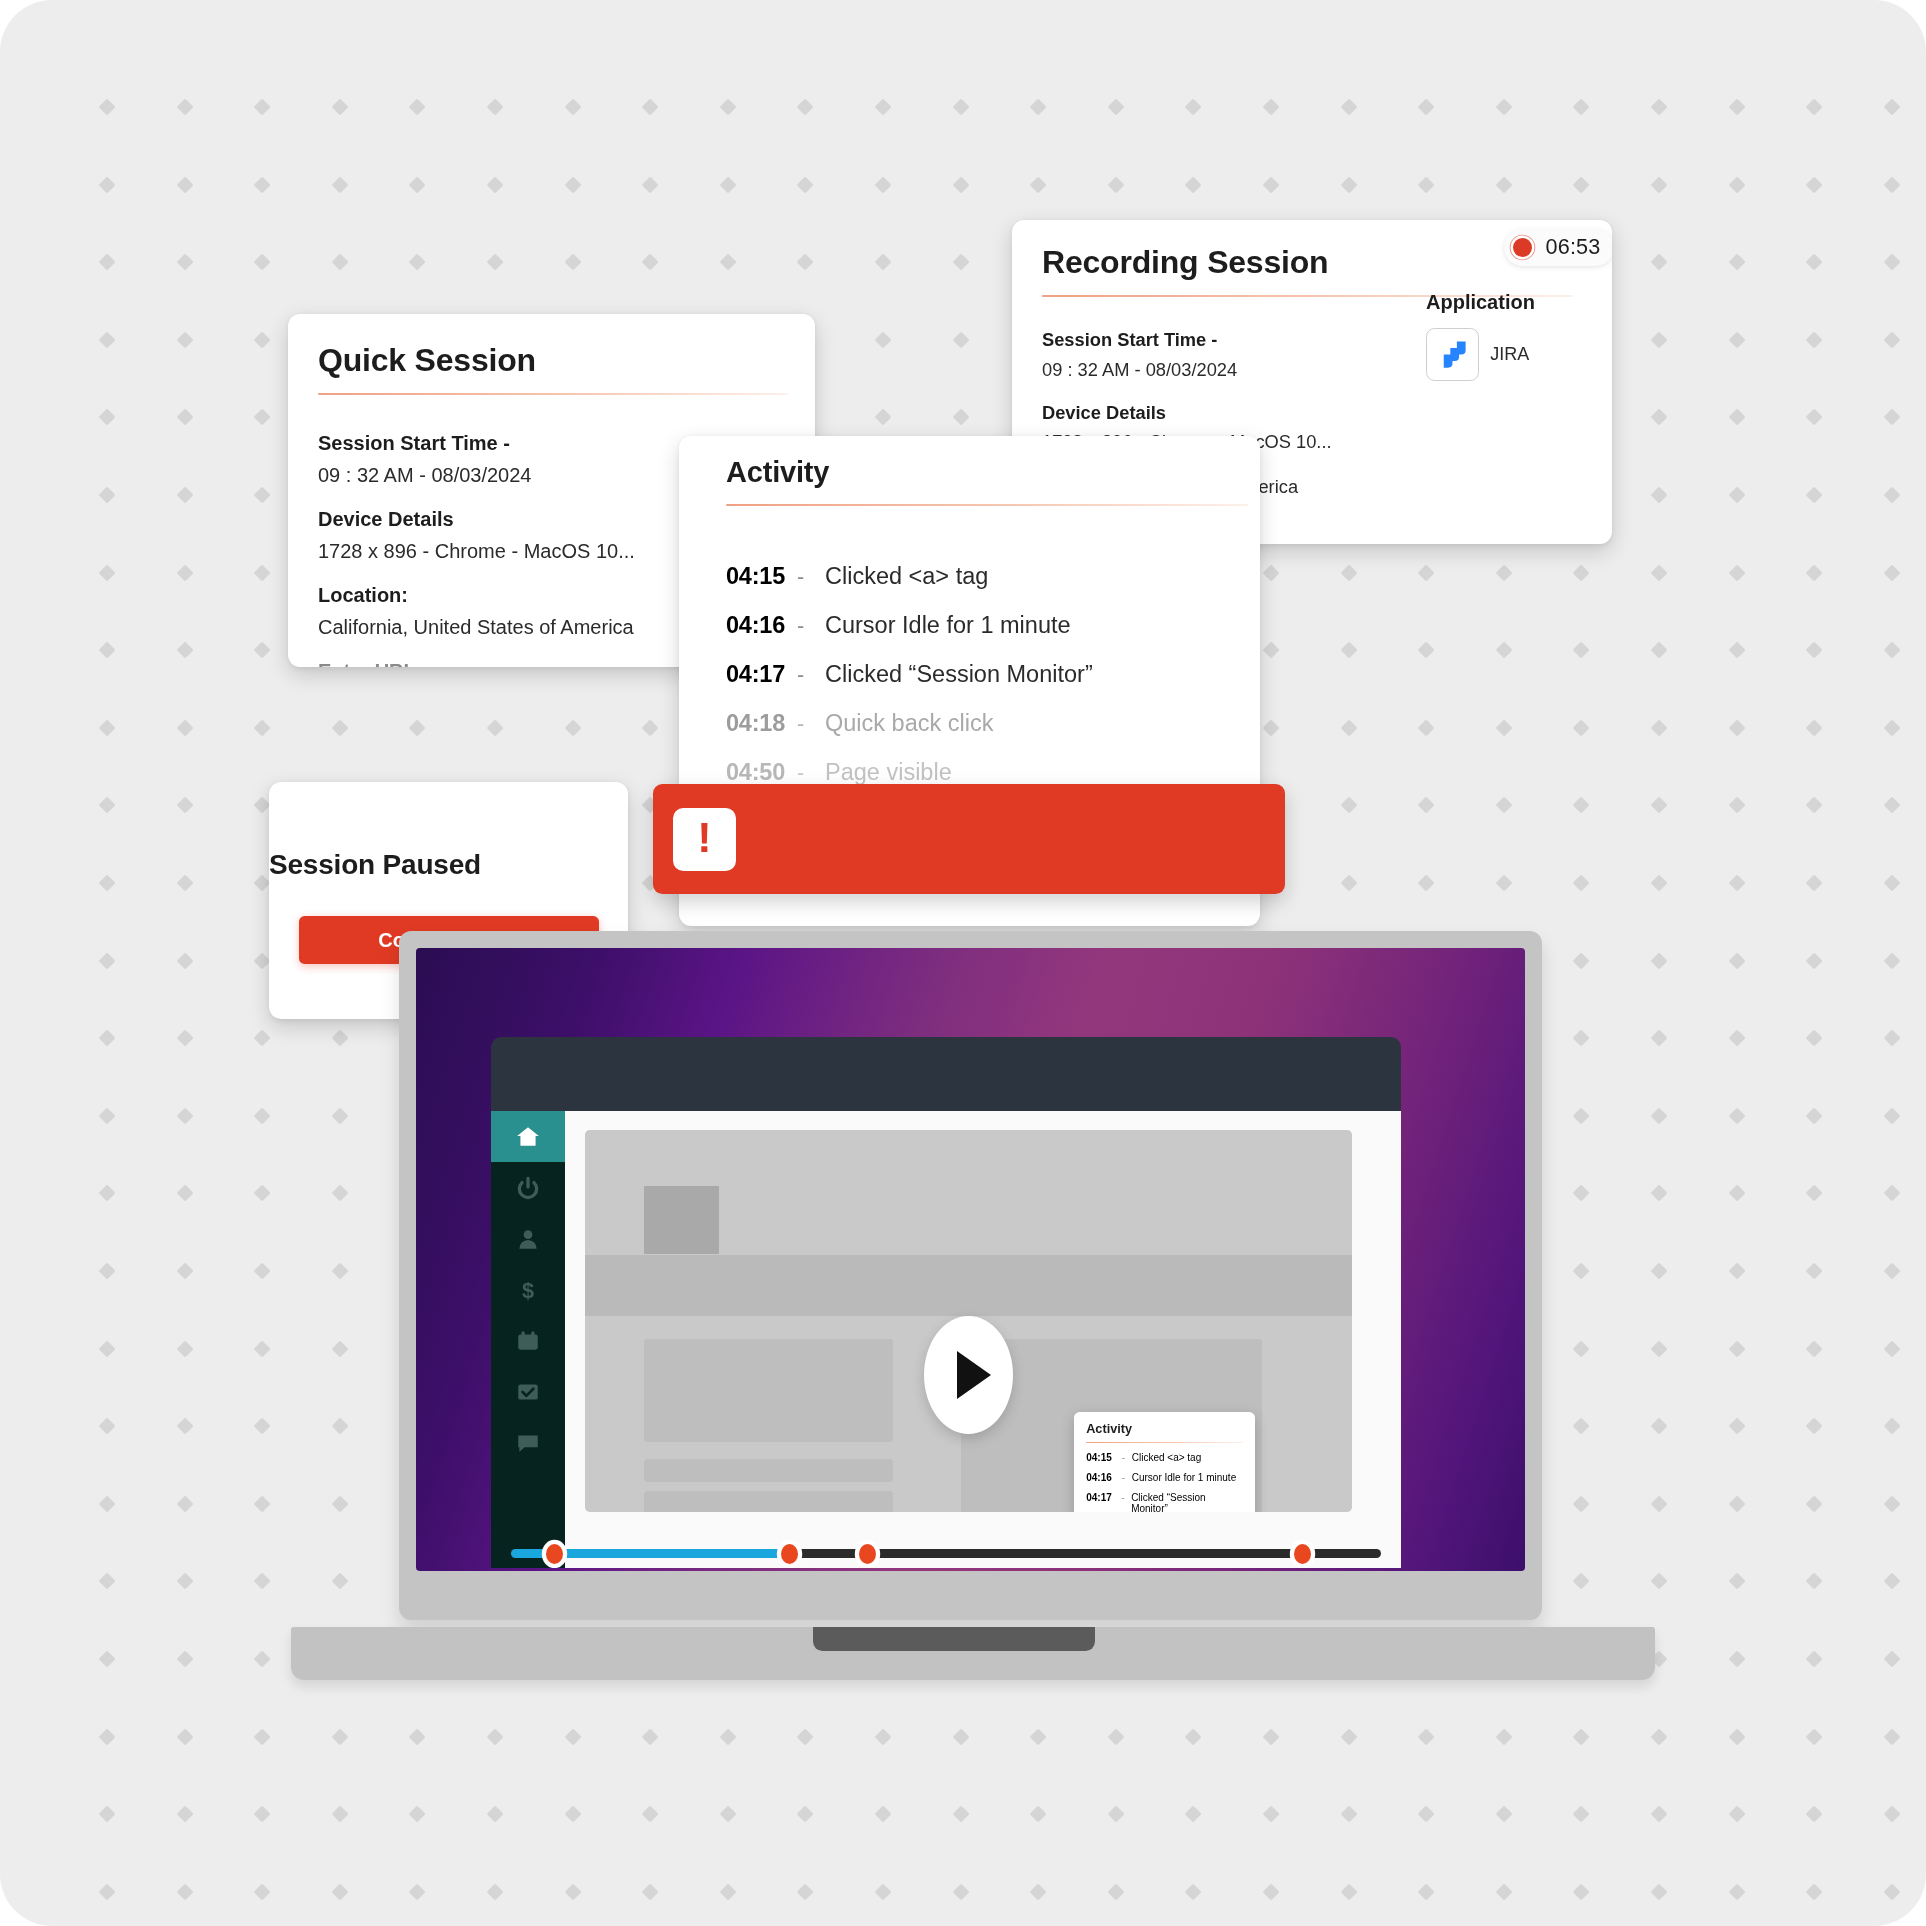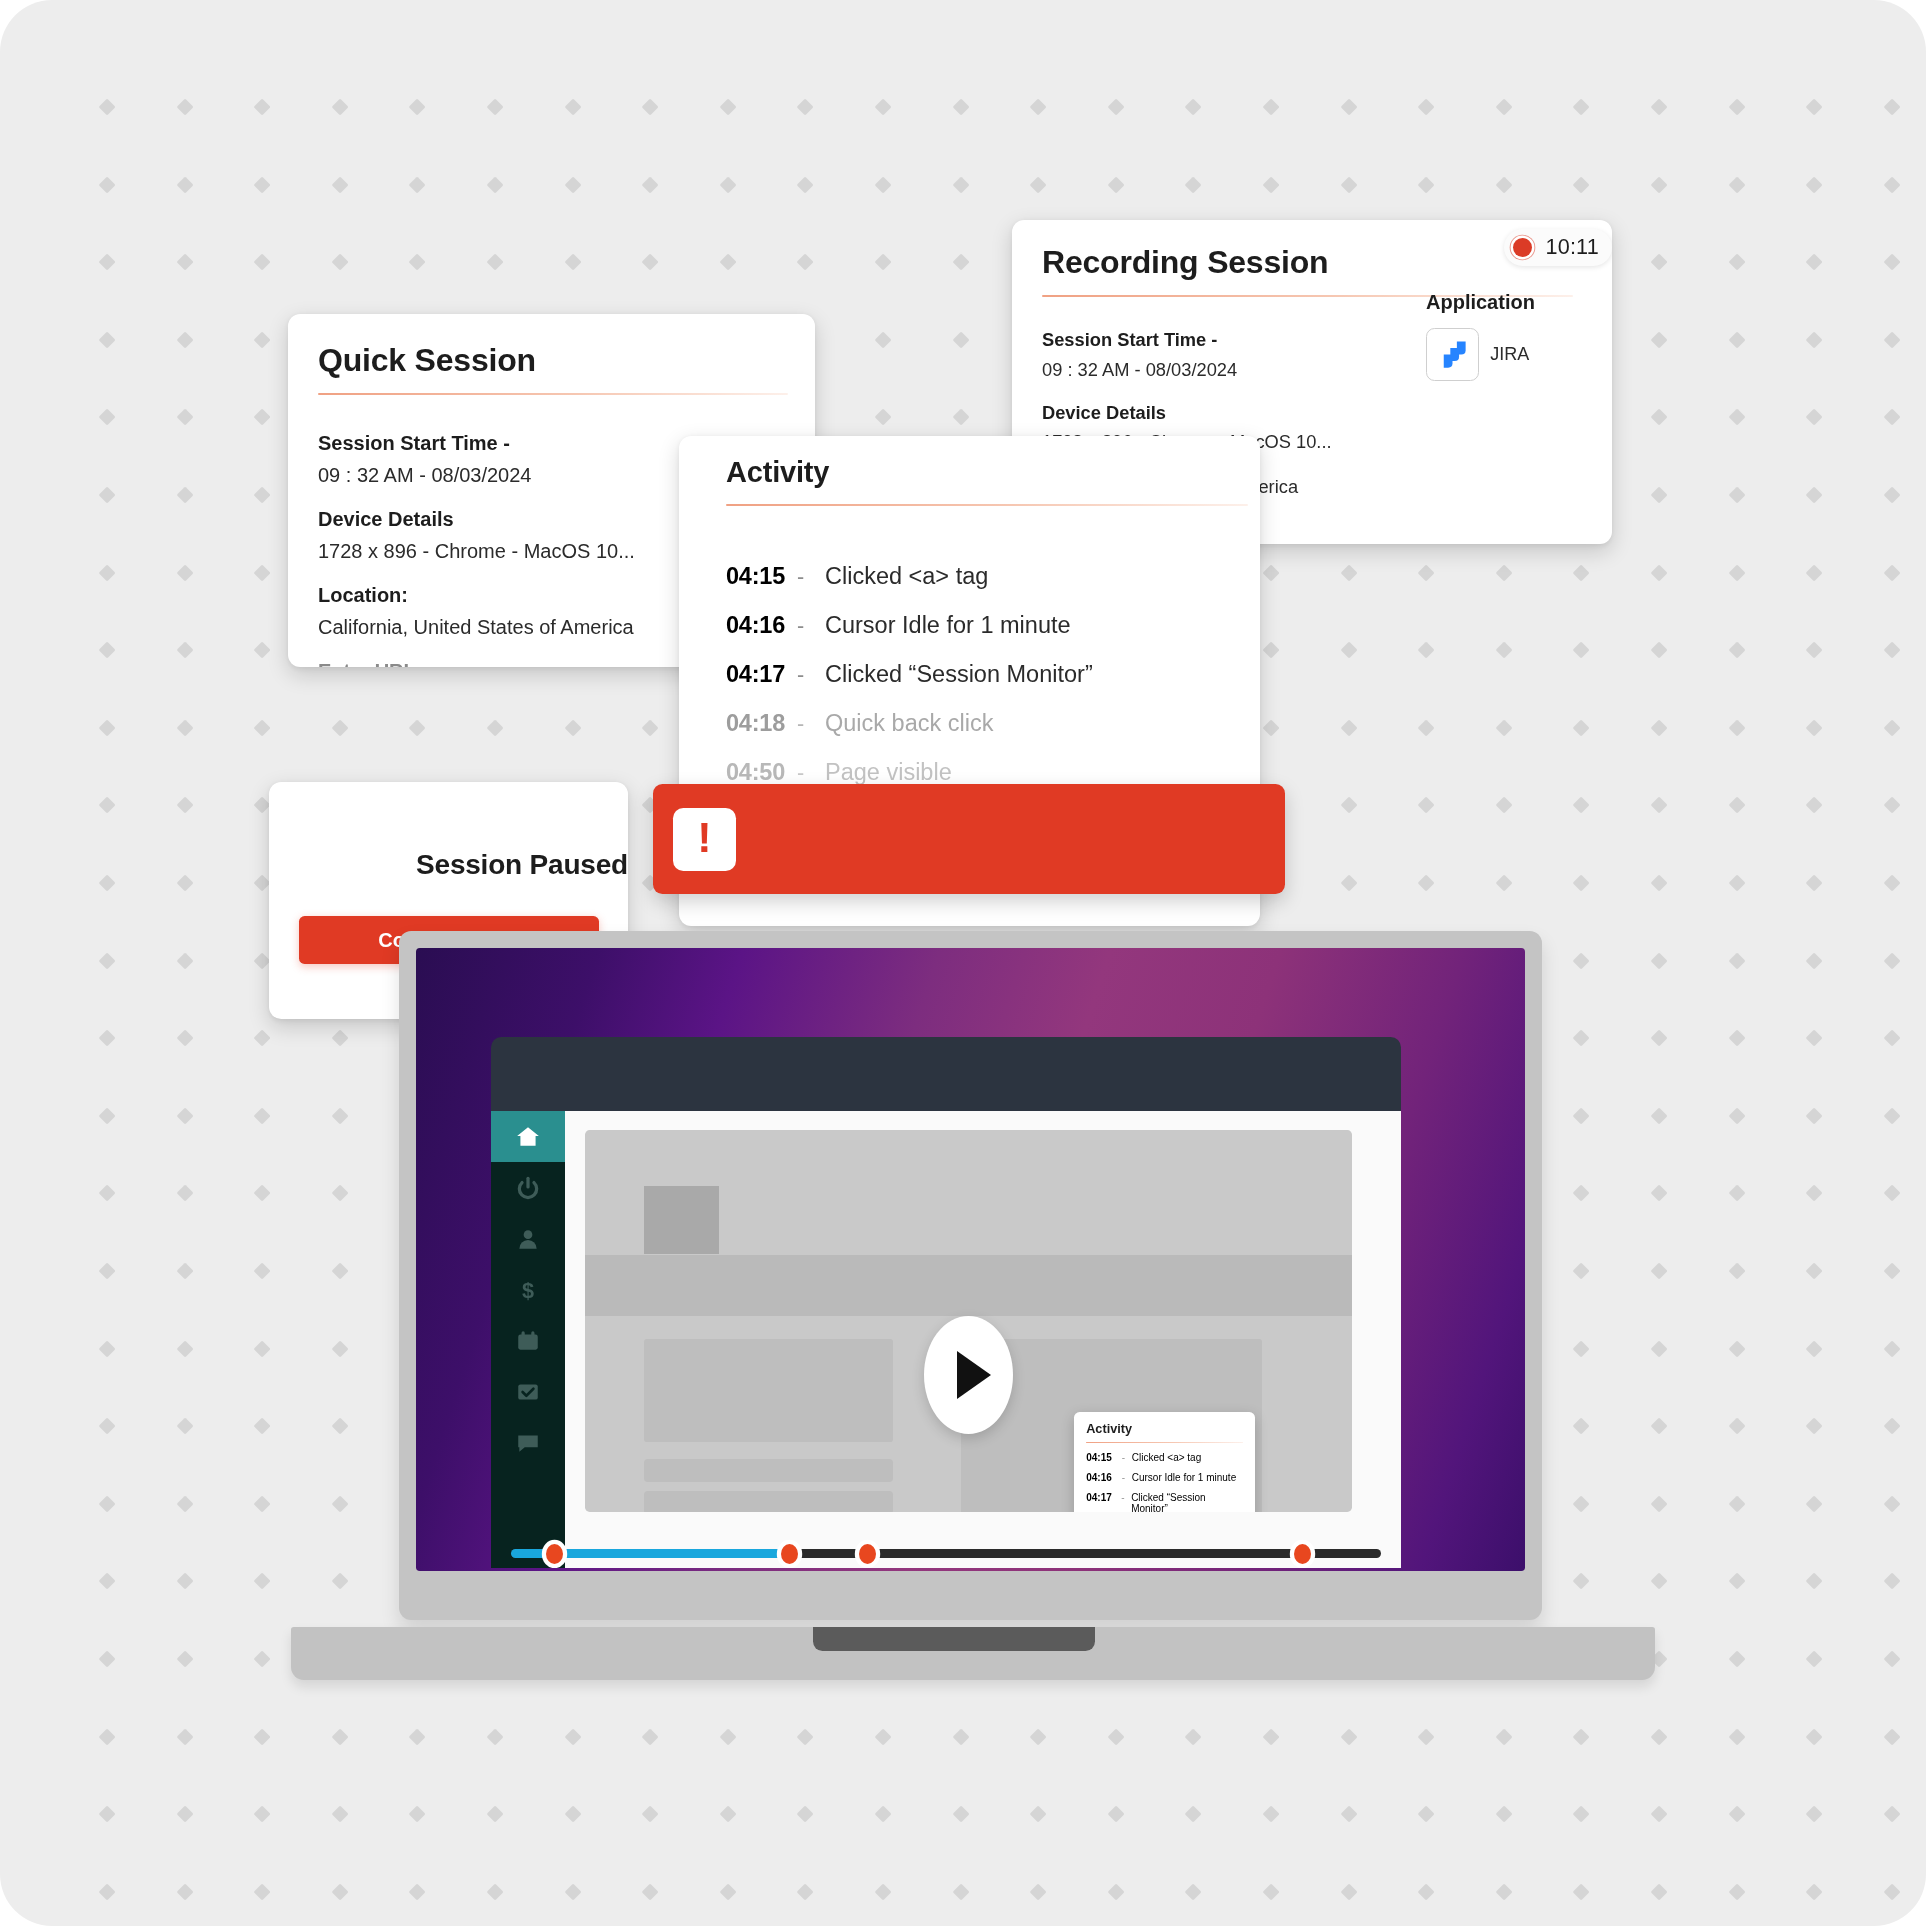--- a/index.html
+++ b/index.html
@@ -90,21 +90,21 @@
   .act-time { font-weight: 800; letter-spacing: -0.2px; }
   .act-dash { color:#8d8d8d; }
   .act-text { }
 
   
   #session-paused {
     left: 269px; top: 782px; width: 359px; height: 237px;
   }
   #session-paused .card-title {
     position:absolute; left:0; right:0; top:67px;
-    text-align:right; font-size: 28px;
+    text-align:left; font-size: 28px;
   }
   #contact-admin-button {
     position:absolute; left:30px; top:134px; width: 300px; height: 48px;
     background: #e03a24; border: none; border-radius: 5.6px;
     color: #ffffff; font-size: 20px; font-weight: 700;
     font-family: "Liberation Sans", sans-serif;
     cursor: pointer;
     box-shadow: 0 2.8px 8.5px rgba(224,58,36,0.28);
   }
 
@@ -849,21 +849,21 @@
 
       <div style="font-size:20px;margin-top:21.6px;font-weight:700;color:#8a8a8a;">Entry URL:</div>
     </div>
   </div>
 
   <div class="card" id="recording-session">
     <div class="card-title">Recording Session</div>
 
     <div class="rec-pill" style="left:492px;top:8.5px;padding:5.6px 13px 5.6px 8.5px;position:absolute;">
       <span class="rec-dot" style="width:19px;height:19px;"></span>
-      <span class="rec-time" style="font-size:21.6px;">10:11</span>
+      <span class="rec-time" style="font-size:21.6px;">06:53</span>
     </div>
 
     <div class="rule"></div>
 
     <div style="position:absolute;left:30px;top:109px;">
       <div class="lbl" style="font-size:18.3px;">Session Start Time -</div>
       <div class="val" style="font-size:18.3px;margin-top:7.5px;">09 : 32 AM  -  08/03/2024</div>
 
       <div class="lbl" style="font-size:18.3px;margin-top:21px;">Device Details</div>
       <div class="val" style="font-size:18.3px;margin-top:7.5px;">1728 x 896 - Chrome - MacOS 10...</div>

